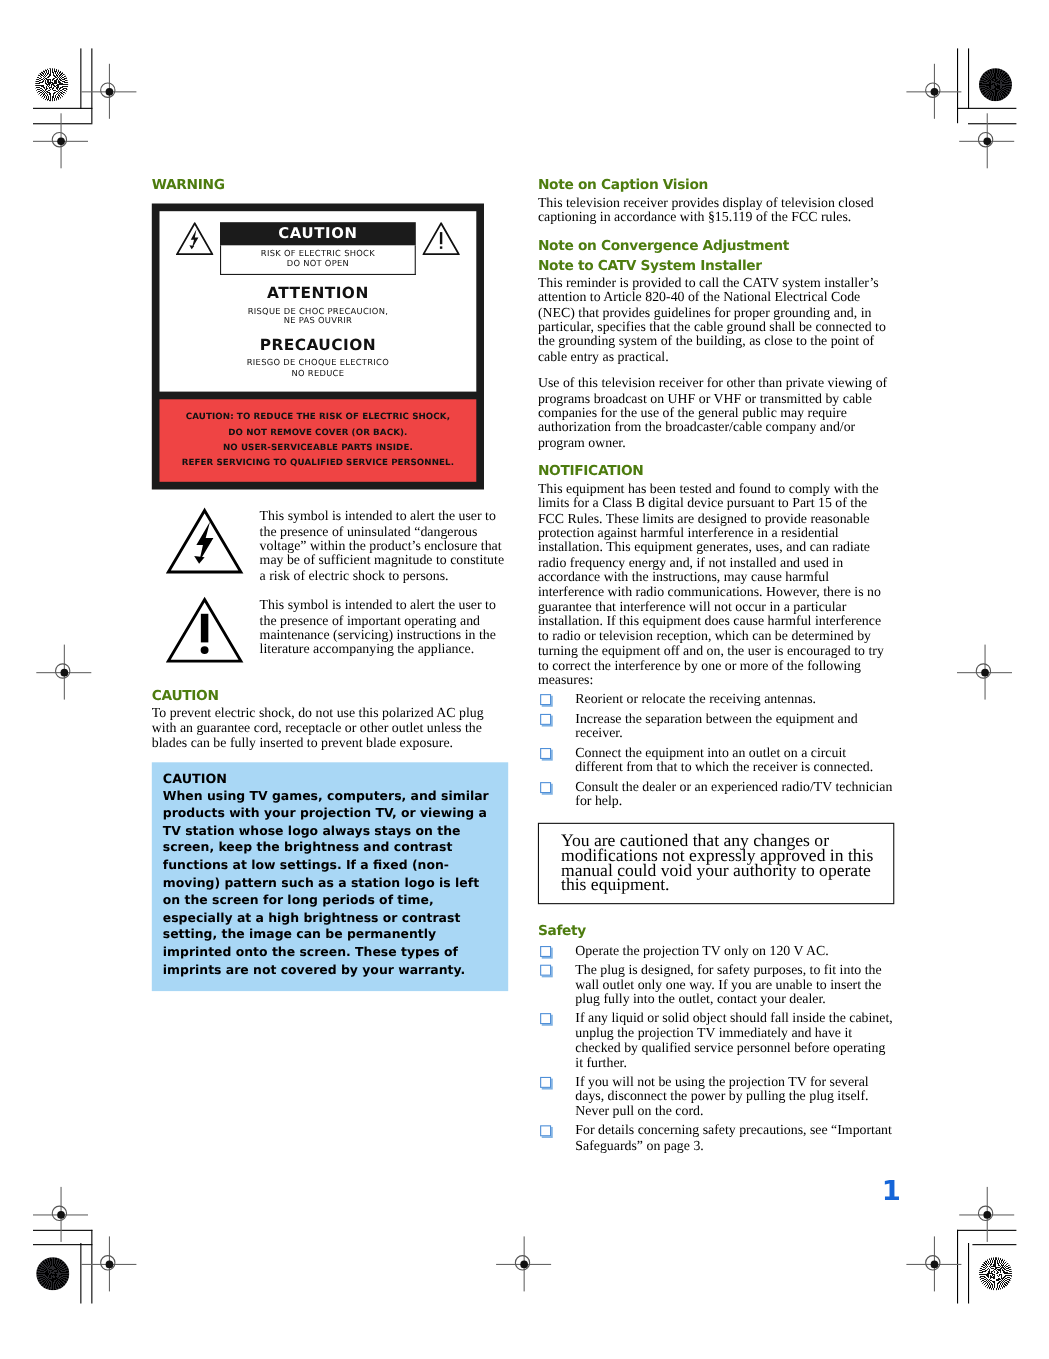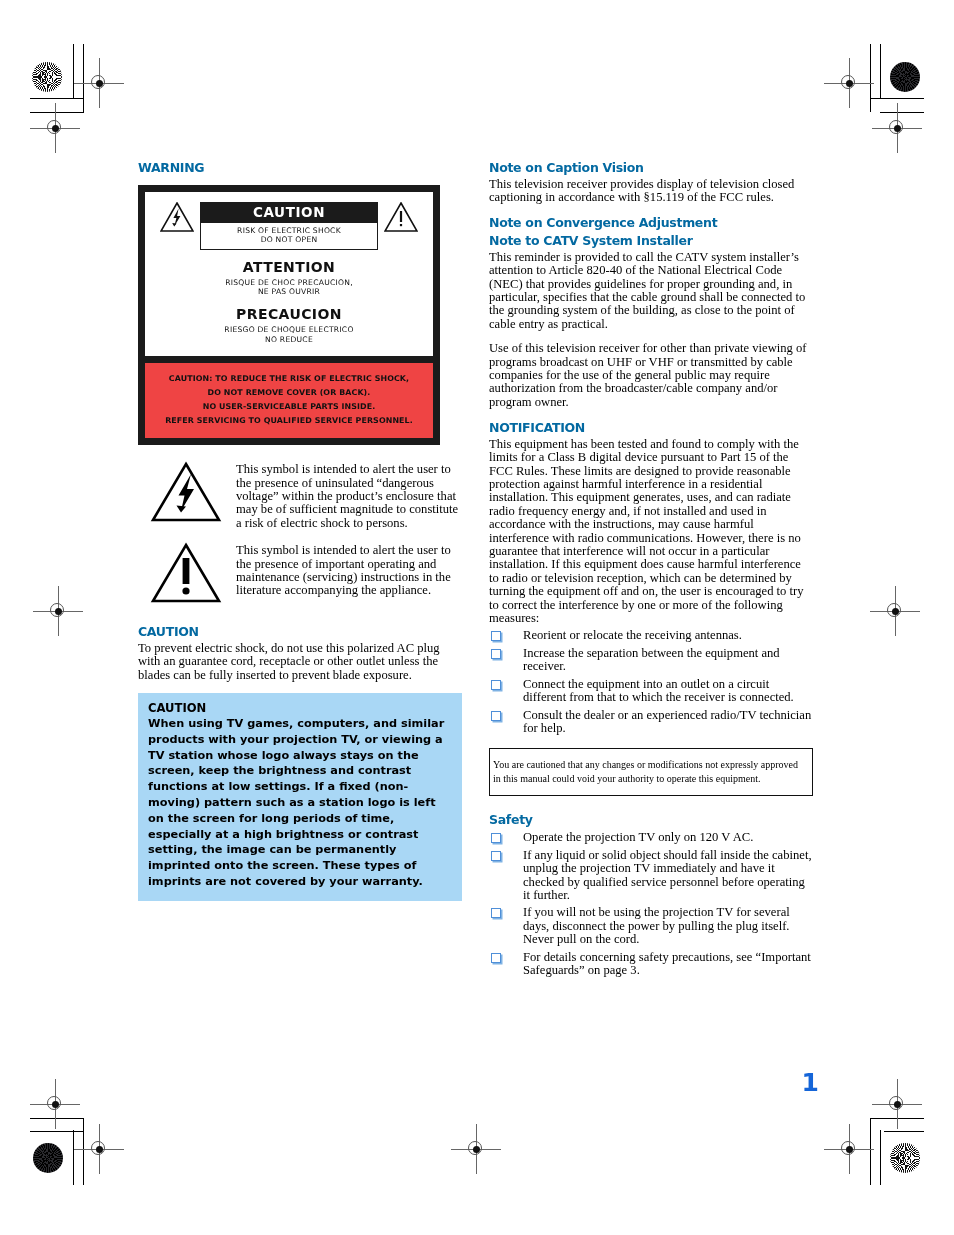--- a/index.html
+++ b/index.html
@@ -32,21 +32,21 @@
   
   .col{position:absolute;top:160px;width:324px;}
   .col-left{left:138px;}
   .col-right{left:489px;}
 
   h2.hd{
     font-family:"DejaVu Sans", sans-serif;
     font-weight:bold;
     font-size:12.5px;
     letter-spacing:-0.3px;
-    color:#0369a1;
+    color:#4d7c0f;
     margin:0 0 2px 0;
     line-height:1.25;
   }
   .body-t{
     font-size:12.6px;
     line-height:13.4px;
     margin:0 0 11px 0;
     text-align:left;
   }
 
@@ -116,22 +116,22 @@
   ul.cklist li{
     position:relative;padding-left:34px;font-size:12.6px;line-height:13.4px;
     margin-bottom:4px;
   }
   ul.cklist li .ck{
     position:absolute;left:2px;top:2px;width:8px;height:8px;
     border:1.6px solid #4f8fd8;background:#ffffff;
     box-shadow:1.5px 1.5px 0 0 #7fb2e3;
   }
   .notebox{
-    border:1px solid #111;margin-top:13px;padding:9px 10px 10px 3px;
-    font-size:10px;line-height:13.2px;
+    border:1px solid #111;margin-top:13px;padding:9px 10px 10px 20px;
+    font-size:16px;line-height:13.2px;
   }
   .pagenum{
     position:absolute;right:136px;top:1068px;
     font-family:"DejaVu Sans", sans-serif;font-weight:bold;font-size:25px;
     color:#1565D8;letter-spacing:-1px;
   }
 </style>
 </head>
 <body>
 
@@ -332,20 +332,21 @@
       <li><span class="ck"></span><span>Consult the dealer or an experienced radio/TV technician for help.</span></li>
     </ul>
 
     <div class="notebox">
       <span>You are cautioned that any changes or modifications not expressly approved in this manual could void your authority to operate this equipment.</span>
     </div>
 
     <h2 class="hd" style="margin-top:16px;">Safety</h2>
     <ul class="cklist">
       <li><span class="ck"></span><span>Operate the projection TV only on 120 V AC.</span></li>
+      <li><span class="ck"></span><span>The plug is designed, for safety purposes, to fit into the wall outlet only one way. If you are unable to insert the plug fully into the outlet, contact your dealer.</span></li>
       <li><span class="ck"></span><span>If any liquid or solid object should fall inside the cabinet, unplug the projection TV immediately and have it checked by qualified service personnel before operating it further.</span></li>
       <li><span class="ck"></span><span>If you will not be using the projection TV for several days, disconnect the power by pulling the plug itself. Never pull on the cord.</span></li>
       <li><span class="ck"></span><span>For details concerning safety precautions, see “Important Safeguards” on page 3.</span></li>
     </ul>
   </div>
 
   <div class="pagenum">1</div>
 
 </div>
 

